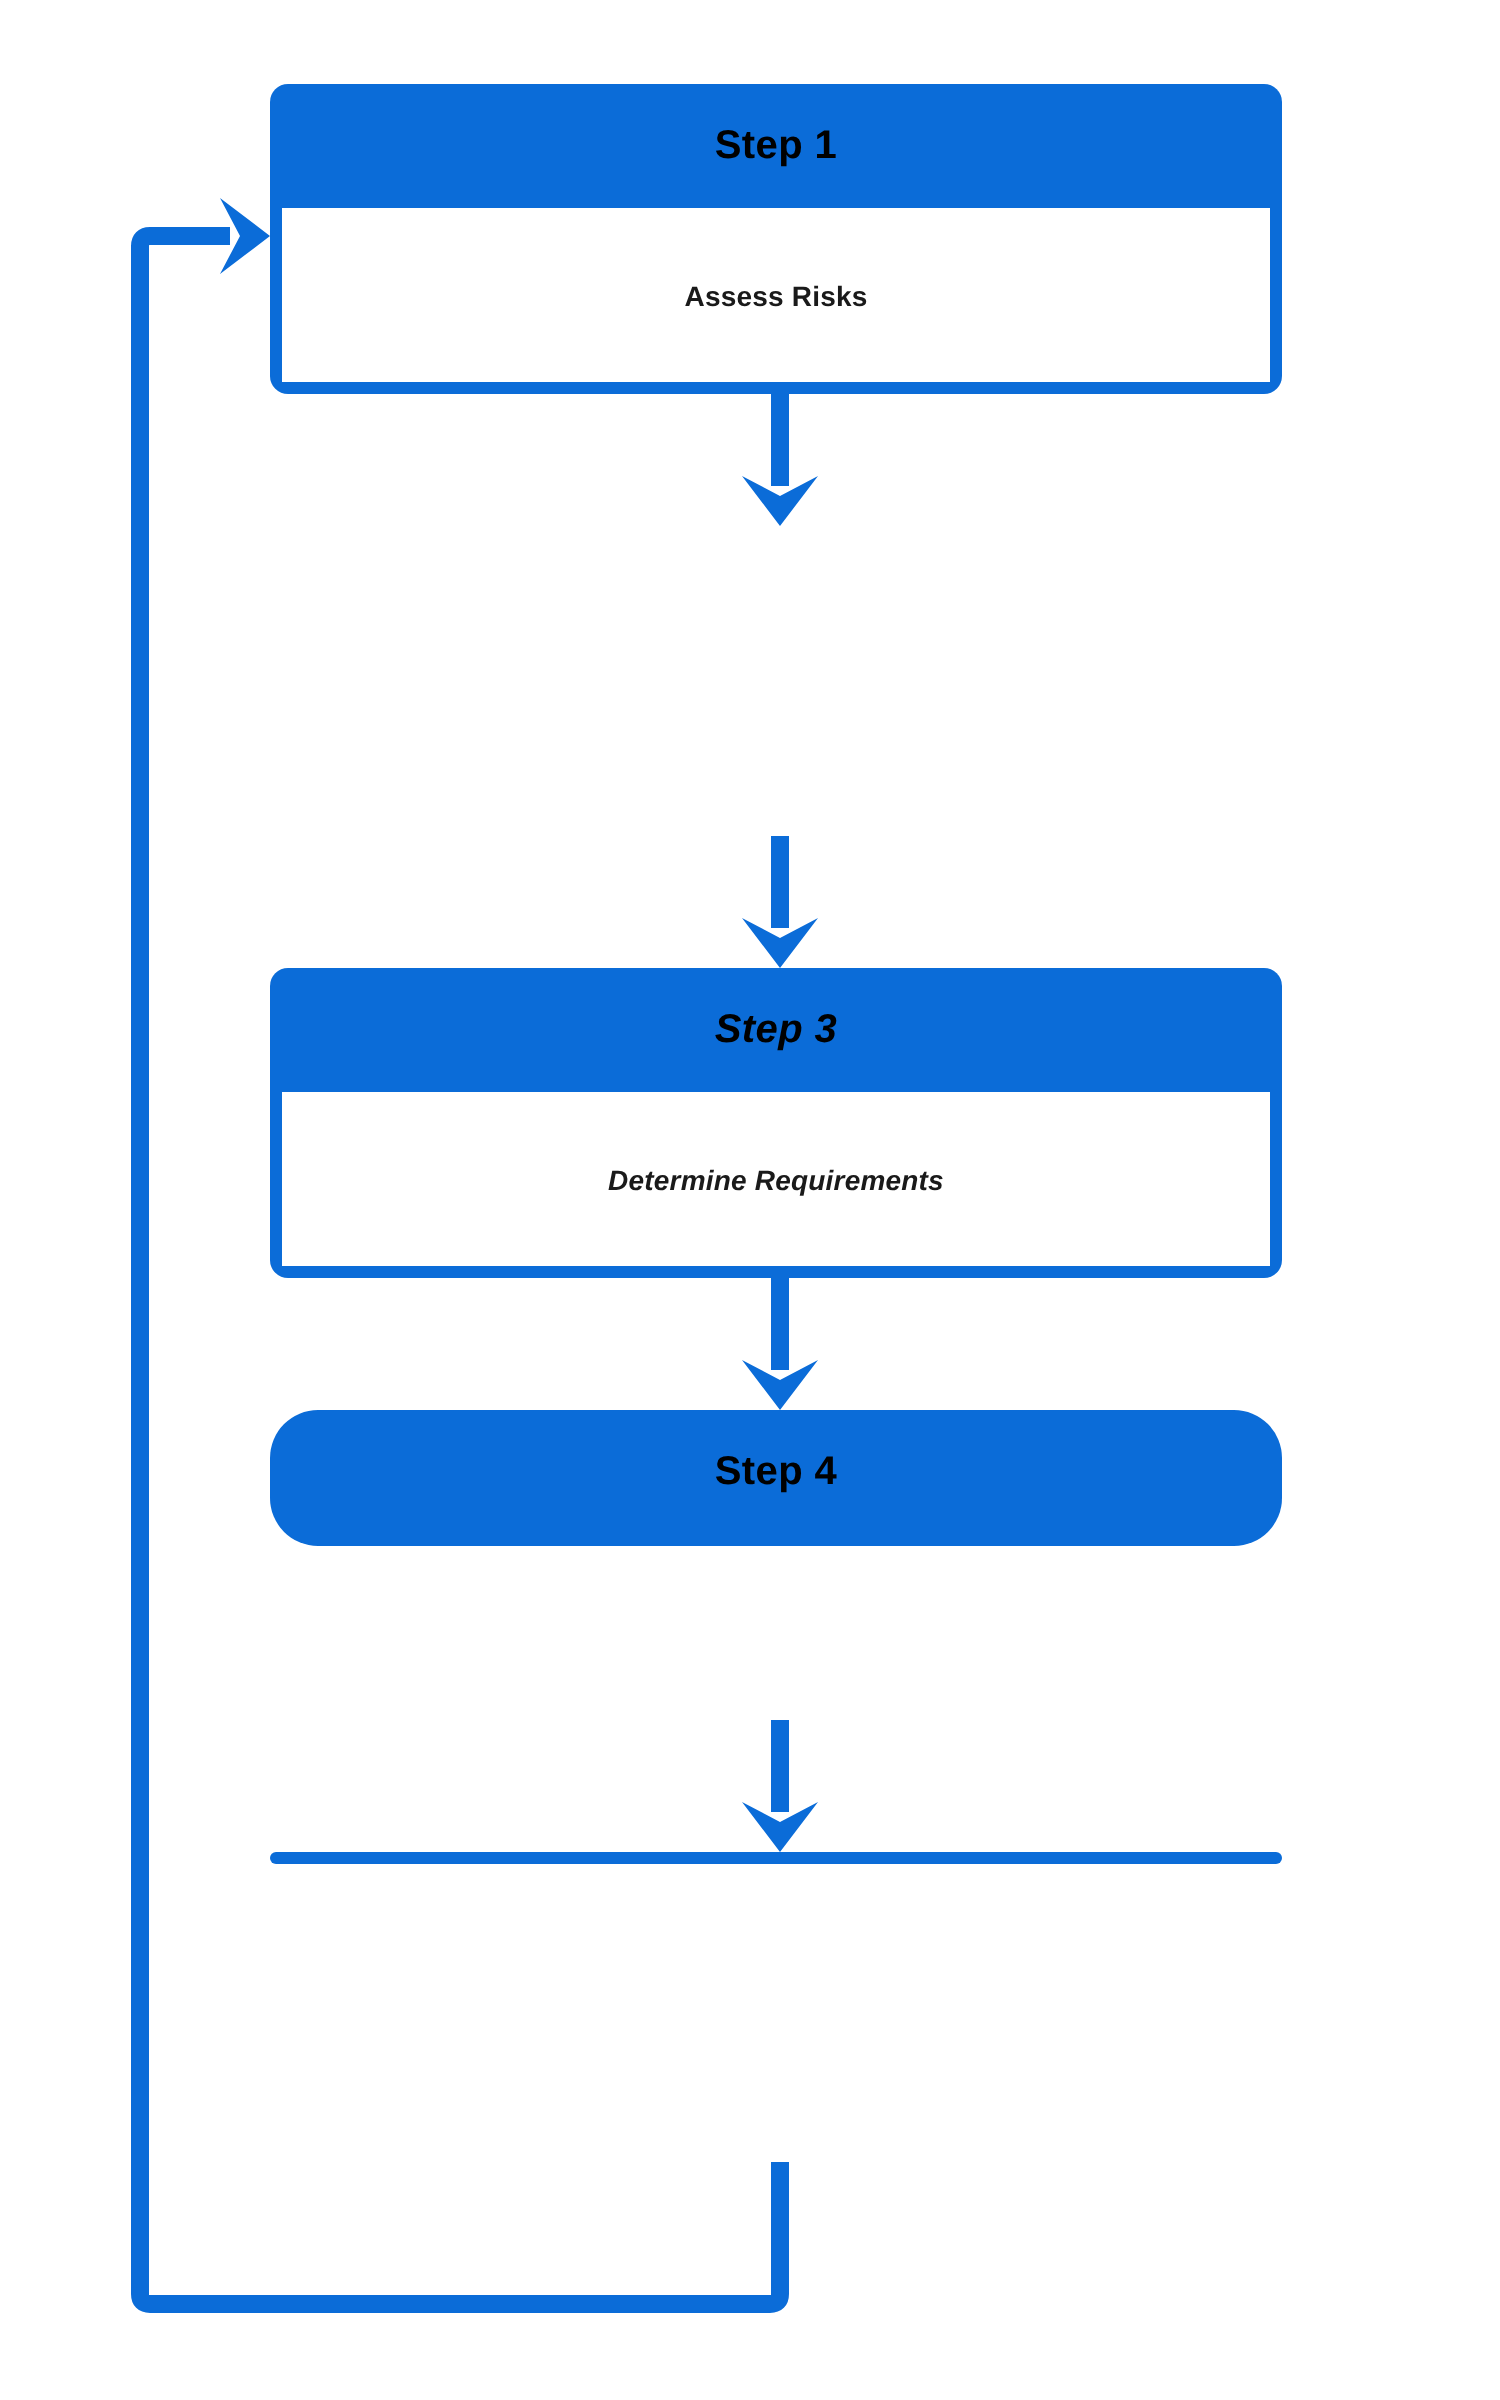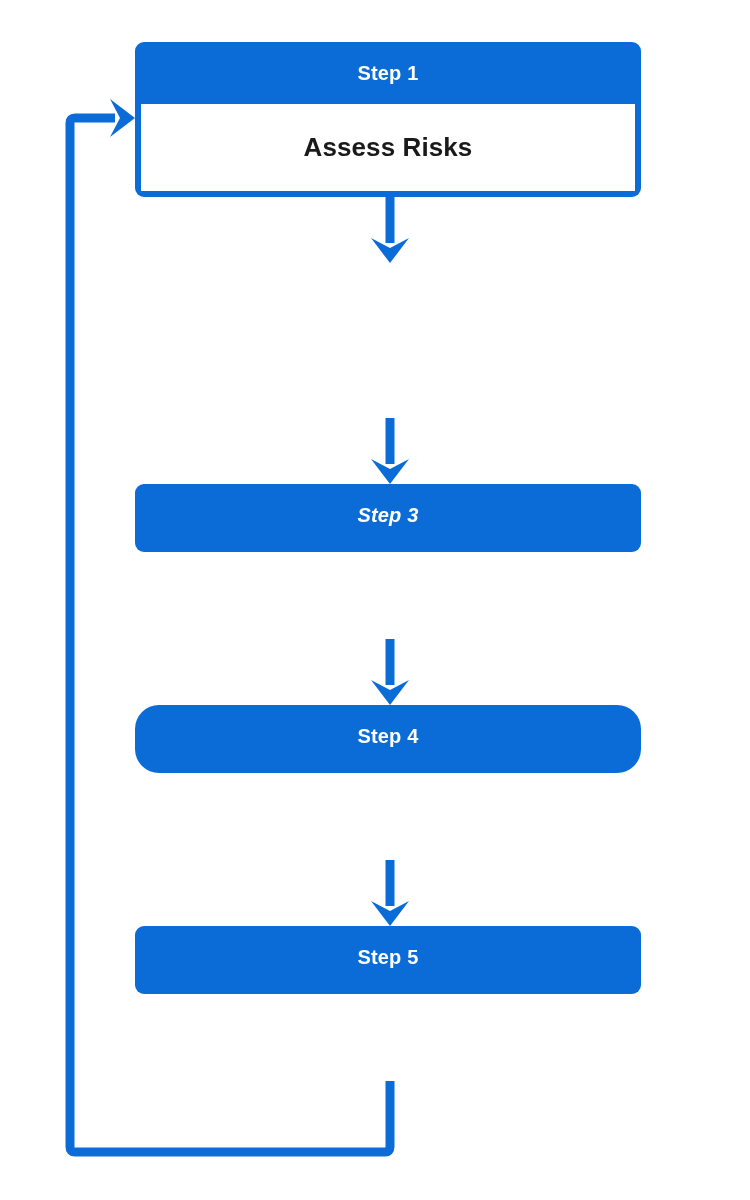--- a/index.html
+++ b/index.html
@@ -32,35 +32,35 @@
     box-sizing: border-box;
     background: #0b6cd8;
     border-radius: 9px;
     padding: 0 0 6px 0;
     overflow: hidden;
   }
   .step-header {
     height: 62px;
     line-height: 62px;
     text-align: center;
-    color: #ffffff;
+    color: #000000;
     font-size: 20px;
     font-weight: bold;
     letter-spacing: 0.2px;
   }
   .step-body {
     background: #ffffff;
     margin: 0 6px 0 6px;
     height: 87px;
     display: flex;
     align-items: center;
     justify-content: center;
     text-align: center;
     color: #1a1a1a;
-    font-size: 26px;
+    font-size: 14px;
     font-weight: bold;
     white-space: pre;
     letter-spacing: 0.1px;
   }
   #box-1 { top: 42px; }
   #box-2 { top: 263px; }
   #box-3 { top: 484px; font-style: italic; }
   #box-4 { top: 705px; border-radius: 24px; }
   #box-5 { top: 926px; }
 </style>
@@ -99,23 +99,23 @@
   </svg>
 
   <div class="step-box" id="box-1">
     <div class="step-header">Step 1</div>
     <div class="step-body">Assess Risks</div>
   </div>
 
 
   <div class="step-box" id="box-3">
     <div class="step-header">Step 3</div>
+    <div class="step-body">Determine Requirements</div>
   </div>
 
   <div class="step-box" id="box-4">
     <div class="step-header">Step 4</div>
   </div>
 
   <div class="step-box" id="box-5">
-    <div class="step-header">Step 5</div>
   </div>
 
 </div>
 
 </body></html>

